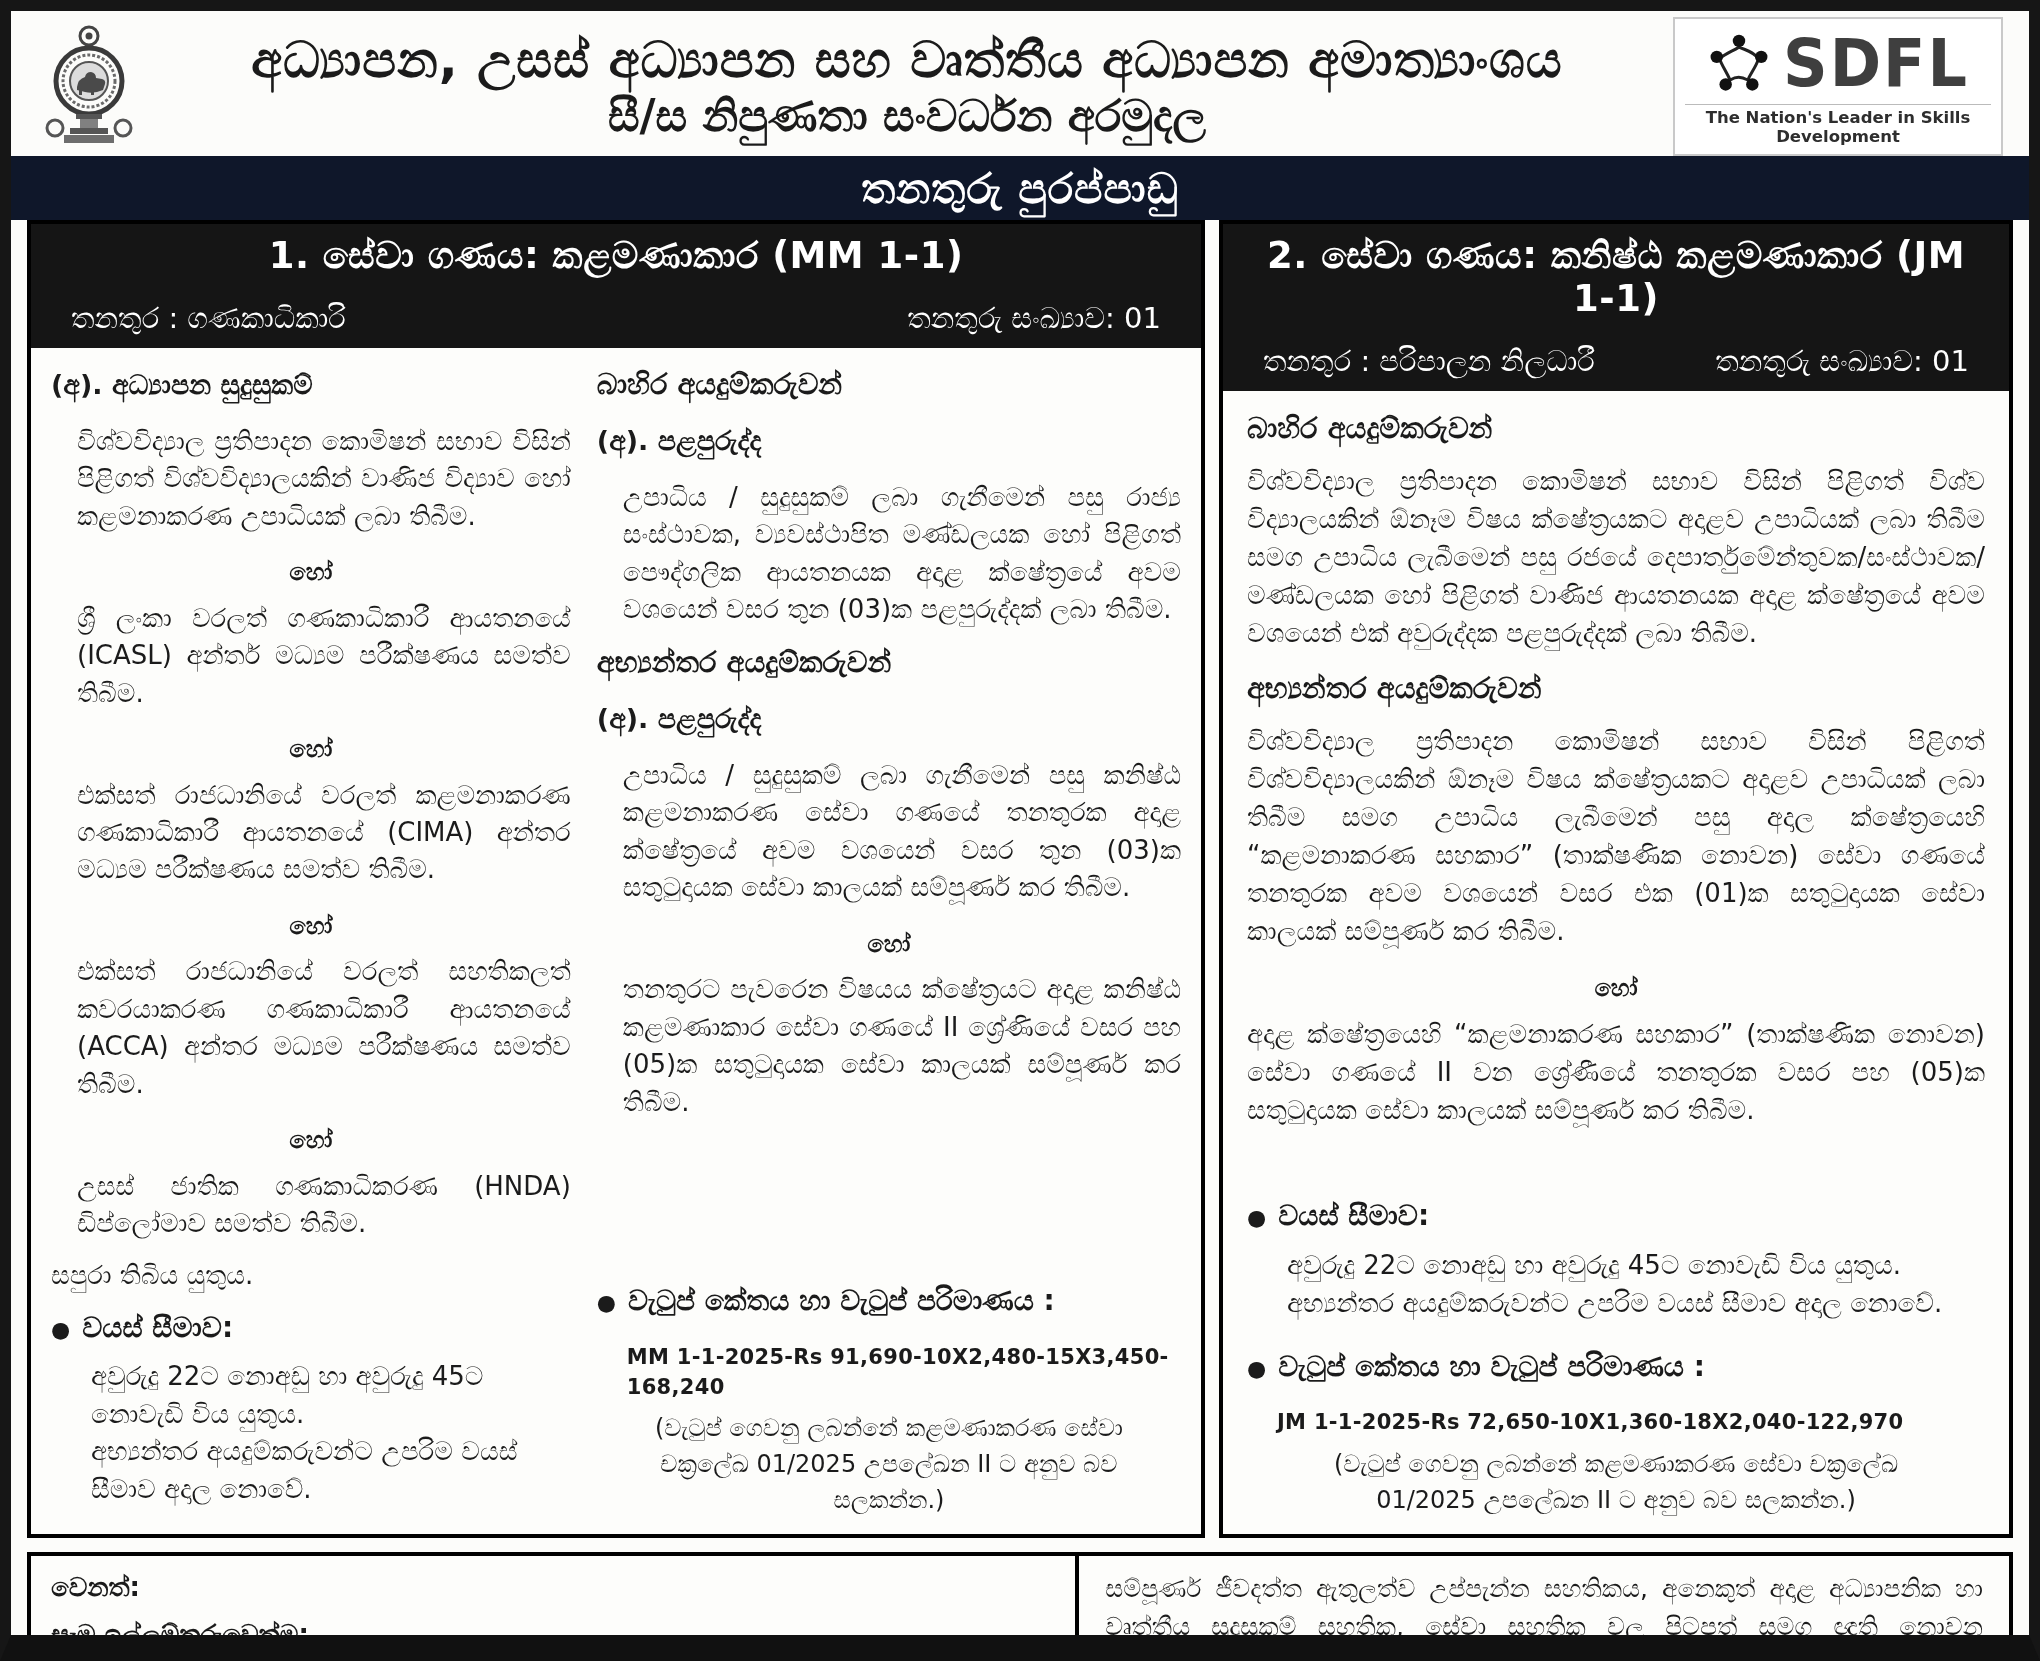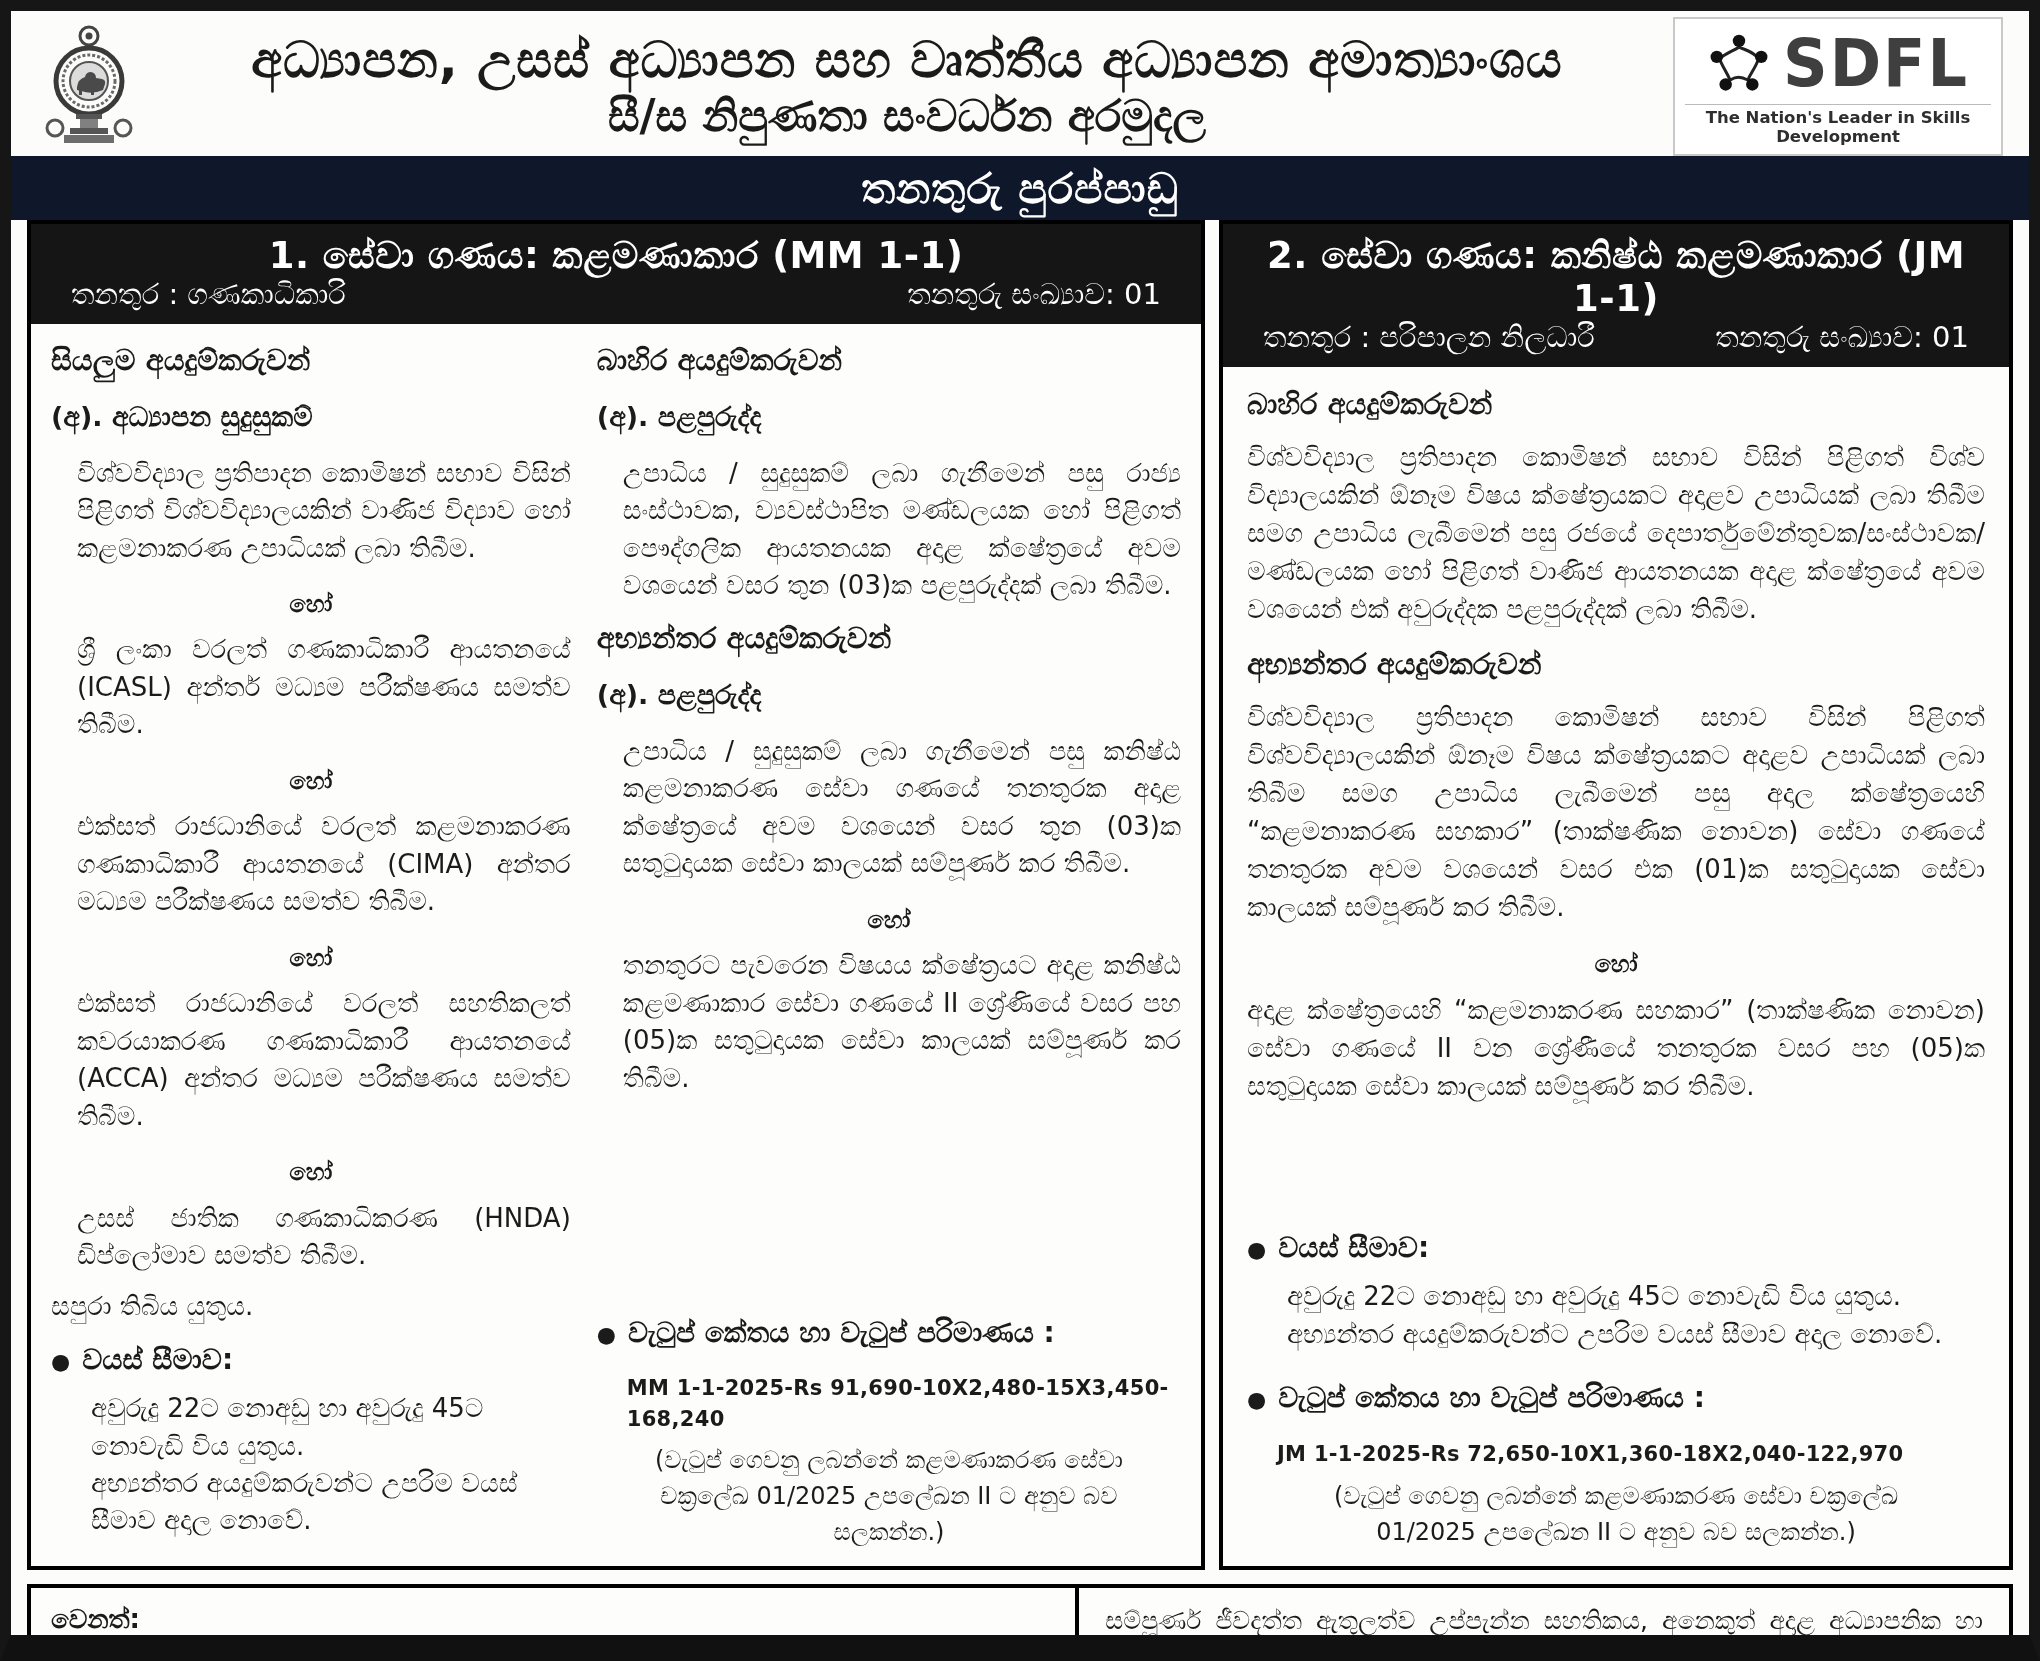--- a/index.html
+++ b/index.html
@@ -26,21 +26,21 @@
   
   .intro{height:106px;display:flex;align-items:center;justify-content:center;text-align:center;
     font-size:29px;line-height:1.55;padding:0 110px;overflow:hidden;}
   
   .sections{flex:0 0 912px;display:flex;gap:14px;padding:0 16px;box-sizing:border-box;}
   .secBox{border:4px solid #000;background:#fdfdfb;display:flex;flex-direction:column;box-sizing:border-box;overflow:hidden;}
   .secBox.one{flex:0 0 1178px;}
   .secBox.two{flex:1;}
   .secHead{background:#151515;color:#fff;padding:10px 26px 12px 26px;flex:0 0 auto;}
   .secTitle{font-size:37px;font-weight:bold;text-align:center;letter-spacing:.5px;}
-  .secSub{display:flex;justify-content:space-between;font-size:29px;margin-top:0;padding:0 14px;}
+  .secSub{display:flex;justify-content:space-between;font-size:29px;margin-top:24px;padding:0 14px;}
   .secBody{flex:1;display:flex;gap:26px;padding:16px 20px;overflow:hidden;font-size:26px;line-height:1.44;}
   .colA{flex:0 0 46%;display:flex;flex-direction:column;}
   .colB{flex:1;display:flex;flex-direction:column;}
   .col2{flex:1;display:flex;flex-direction:column;padding:16px 24px;overflow:hidden;font-size:26px;line-height:1.46;}
   h3.blk{font-size:29px;font-weight:bold;margin:0 0 14px 0;}
   .subH{font-weight:bold;font-size:27px;margin:2px 0 18px 0;}
   .para{margin:0 0 14px 0;text-align:justify;}
   .ind{padding-left:26px;}
   .orSep{text-align:center;font-weight:bold;font-size:24px;margin:6px 0 10px 0;}
   .bulletRow{display:flex;gap:12px;font-weight:bold;font-size:28px;margin:14px 0 10px 0;align-items:baseline;}
@@ -109,21 +109,20 @@
     <div class="secBox one">
       <div class="secHead">
         <div class="secTitle">1. සේවා ගණය: කළමණාකාර (MM 1-1)</div>
         <div class="secSub">
           <span>තනතුර : ගණකාධිකාරි</span>
           <span>තනතුරු සංඛ්‍යාව: 01</span>
         </div>
       </div>
       <div class="secBody">
         <div class="colA">
-          <h3 class="blk">සියලුම අයදුම්කරුවන්</h3>
           <div class="subH">(අ). අධ්‍යාපන සුදුසුකම්</div>
           <p class="para ind">විශ්වවිද්‍යාල ප්‍රතිපාදන කොමිෂන් සභාව විසින් පිළිගත් විශ්වවිද්‍යාලයකින් වාණිජ විද්‍යාව හෝ කළමනාකරණ උපාධියක් ලබා තිබීම.</p>
           <div class="orSep">හෝ</div>
           <p class="para ind">ශ්‍රී ලංකා වරලත් ගණකාධිකාරී ආයතනයේ (ICASL) අන්තර් මධ්‍යම පරීක්ෂණය සමත්ව තිබීම.</p>
           <div class="orSep">හෝ</div>
           <p class="para ind">එක්සත් රාජධානියේ වරලත් කළමනාකරණ ගණකාධිකාරී ආයතනයේ (CIMA) අන්තර මධ්‍යම පරීක්ෂණය සමත්ව තිබීම.</p>
           <div class="orSep">හෝ</div>
           <p class="para ind">එක්සත් රාජධානියේ වරලත් සහතිකලත් කවරයාකරණ ගණකාධිකාරී ආයතනයේ (ACCA) අන්තර මධ්‍යම පරීක්ෂණය සමත්ව තිබීම.</p>
           <div class="orSep">හෝ</div>
           <p class="para ind">උසස් ජාතික ගණකාධිකරණ (HNDA) ඩිප්ලෝමාව සමත්ව තිබීම.</p>

